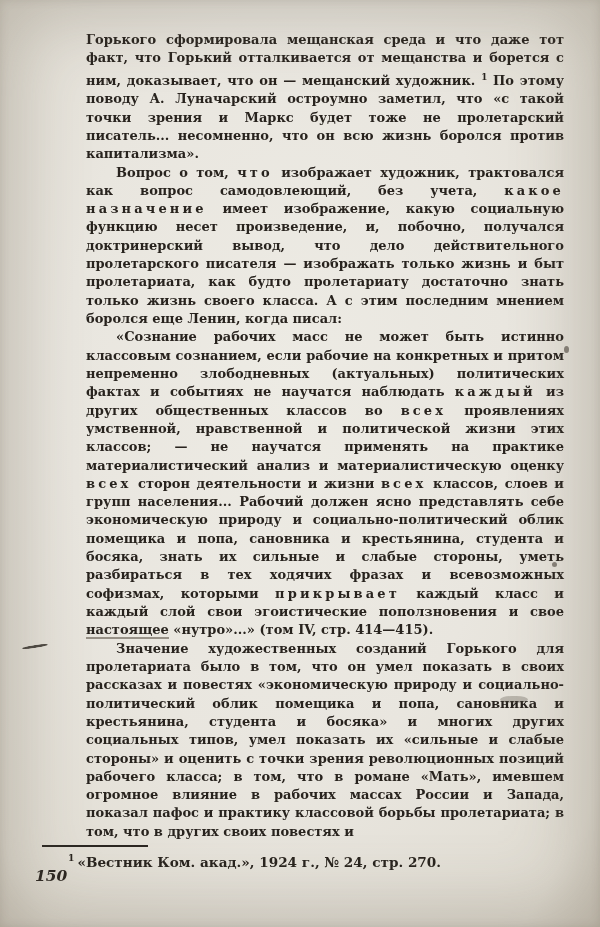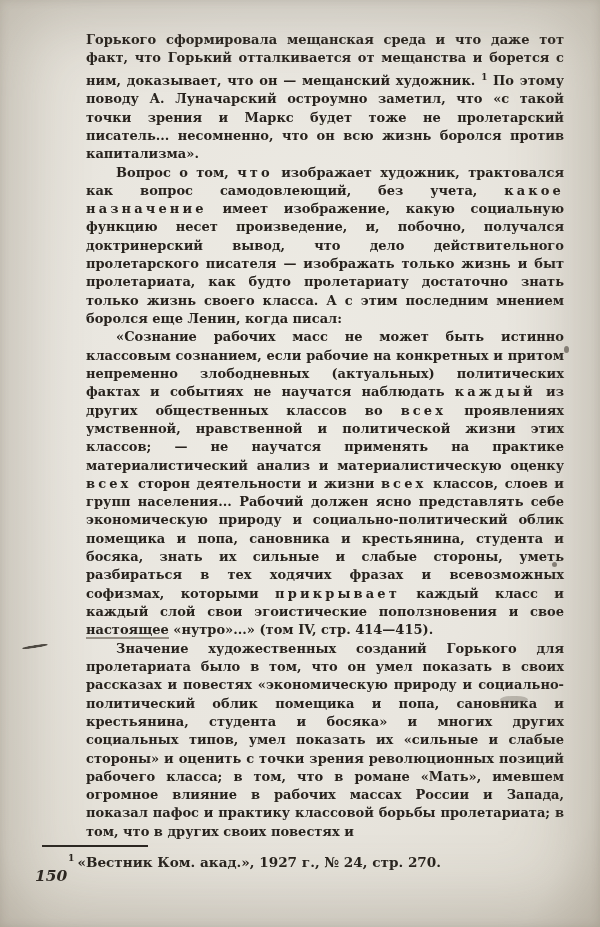--- a/index.html
+++ b/index.html
@@ -56,21 +56,21 @@
       <p class="para"><span>Горького сформировала мещанская среда и что даже тот факт, что Горький отталкивается от мещанства и борется с ним, доказывает, что он — мещанский художник. </span><span class="sup">1</span><span> По этому поводу А. Луначарский остроумно заметил, что «с такой точки зрения и Маркс будет тоже не пролетарский писатель... несомненно, что он всю жизнь боролся против капитализма».</span></p>
       <p class="para indent"><span>Вопрос о том, </span><span class="spaced">что</span><span> изображает художник, трактовался как вопрос самодовлеющий, без учета, </span><span class="spaced">какое назначение</span><span> имеет изображение, какую социальную функцию несет произведение, и, побочно, получался доктринерский вывод, что дело действительного пролетарского писателя — изображать только жизнь и быт пролетариата, как будто пролетариату достаточно знать только жизнь своего класса. А с этим последним мнением боролся еще Ленин, когда писал:</span></p>
       <p class="para indent"><span>«Сознание рабочих масс не может быть истинно классовым сознанием, если рабочие на конкретных и притом непременно злободневных (актуальных) политических фактах и событиях не научатся наблюдать </span><span class="spaced">каждый</span><span> из других общественных классов во </span><span class="spaced">всех</span><span> проявлениях умственной, нравственной и политической жизни этих классов; — не научатся применять на практике материалистический анализ и материалистическую оценку </span><span class="spaced">всех</span><span> сторон деятельности и жизни </span><span class="spaced">всех</span><span> классов, слоев и групп населения... Рабочий должен ясно представлять себе экономическую природу и социально-политический облик помещика и попа, сановника и крестьянина, студента и босяка, знать их сильные и слабые стороны, уметь разбираться в тех ходячих фразах и всевозможных софизмах, которыми </span><span class="spaced">прикрывает</span><span> каждый класс и каждый слой свои эгоистические поползновения и свое </span><span class="underline">настоящее</span><span> «нутро»...» (том IV, стр. 414—415).</span></p>
       <p class="para indent"><span>Значение художественных созданий Горького для пролетариата было в том, что он умел показать в своих рассказах и повестях «экономическую природу и социально-политический облик помещика и попа, сановника и крестьянина, студента и босяка» и многих других социальных типов, умел показать их «сильные и слабые стороны» и оценить с точки зрения революционных позиций рабочего класса; в том, что в романе «Мать», имевшем огромное влияние в рабочих массах России и Запада, показал пафос и практику классовой борьбы пролетариата; в том, что в других своих повестях и</span></p>
     </div>
 
   <div class="pen-mark" style="top: 645px;"></div>
 
   <div class="footnote-rule"></div>
   <div class="footnote">
-    <span class="sup">1</span><span>«Вестник Ком. акад.», 1927 г., № 24, стр. 270.</span>
+    <span class="sup">1</span><span>«Вестник Ком. акад.», 1924 г., № 24, стр. 270.</span>
   </div>
 
   <div class="page-number">150</div>
 
   <div class="speck s1"></div>
   <div class="speck s2"></div>
   <div class="speck s3"></div>
 
   <div class="vignette"></div>
 </div>

